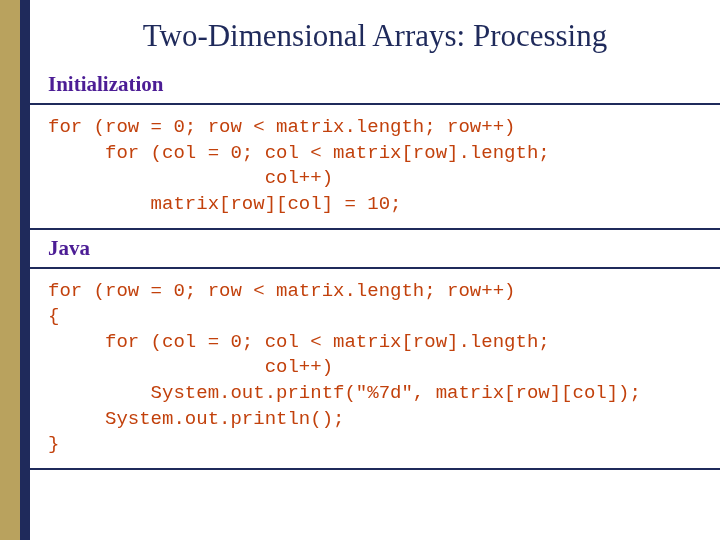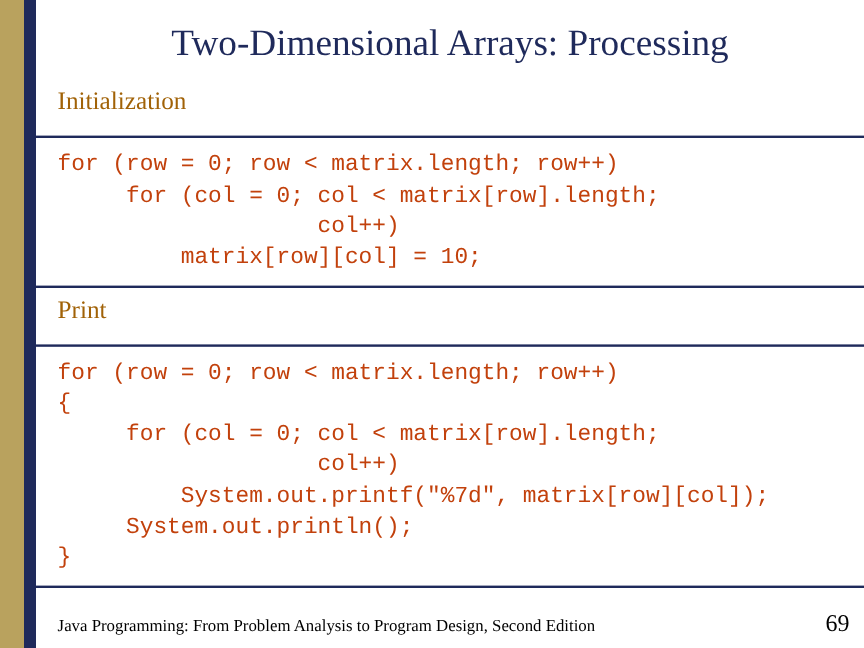--- a/index.html
+++ b/index.html
@@ -36,23 +36,23 @@
   }
   .title {
     font-size: 31px;
     color: #1f2a5b;
     text-align: center;
     padding: 18px 0 12px 0;
     font-weight: normal;
   }
   .section-label {
     font-size: 21px;
-    font-weight: normal;
-    color: #a16207;
-    padding: 6px 0 16px 18px;
+    font-weight: bold;
+    color: #4c1d95;
+    padding: 6px 0 6px 18px;
     border-bottom: 2px solid #1f2a5b;
   }
   .code-block {
     font-family: "Courier New", Courier, monospace;
     font-size: 19px;
     white-space: pre;
     color: #c2410c;
     padding: 10px 0 10px 18px;
     line-height: 1.35;
     border-bottom: 2px solid #1f2a5b;
@@ -80,26 +80,22 @@
 
 <div class="content">
   <h1 class="title">Two-Dimensional Arrays: Processing</h1>
 
   <div class="section-label">Initialization</div>
   <div class="code-block">for (row = 0; row &lt; matrix.length; row++)
      for (col = 0; col &lt; matrix[row].length;
                    col++)
          matrix[row][col] = 10;</div>
 
-  <div class="section-label">Print</div>
+  <div class="section-label">Java</div>
   <div class="code-block">for (row = 0; row &lt; matrix.length; row++)
 {
      for (col = 0; col &lt; matrix[row].length;
                    col++)
          System.out.printf("%7d", matrix[row][col]);
      System.out.println();
 }</div>
 
-  <div class="footer">
-    <span>Java Programming: From Problem Analysis to Program Design, Second Edition</span>
-    <span class="page-num">69</span>
-  </div>
 </div>
 
 </body></html>

